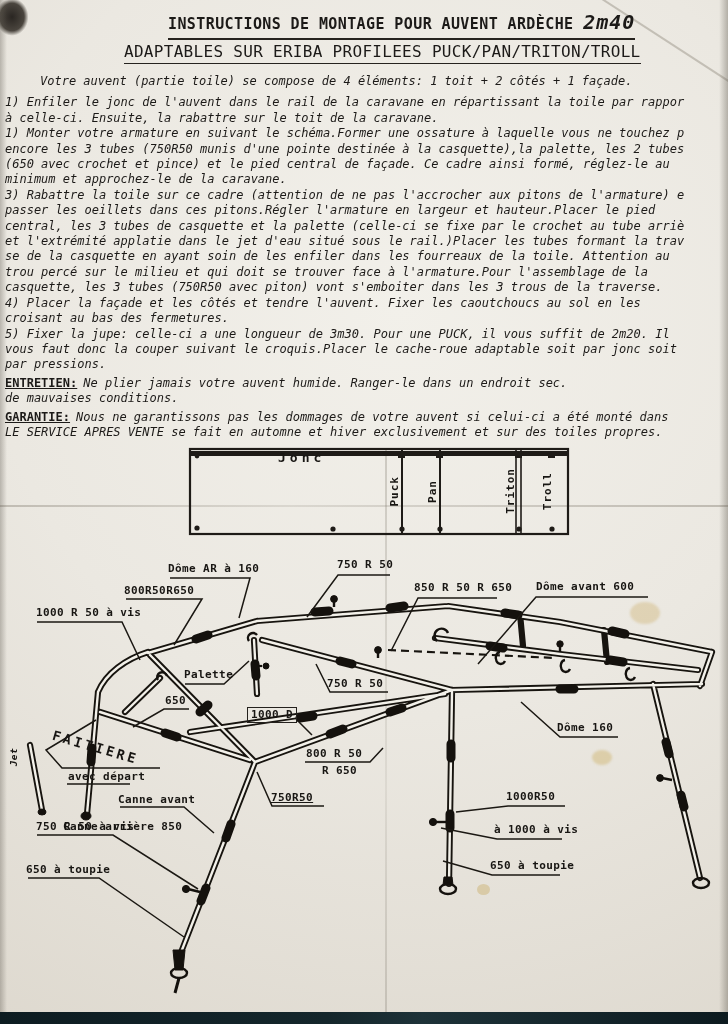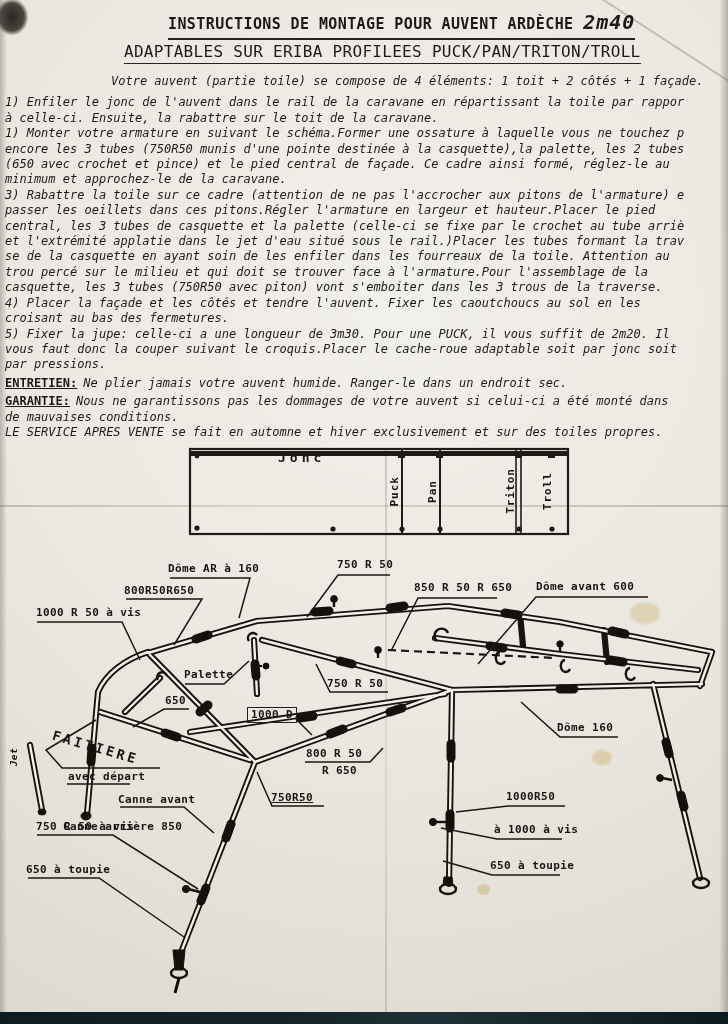--- a/index.html
+++ b/index.html
@@ -12,21 +12,21 @@
   }
   .abs{position:absolute;}
   
   .title-wrap{left:168px;top:10px;border-bottom:2px solid #26231f;padding-bottom:4px;white-space:nowrap;}
   .title-main{font-size:15px;font-weight:bold;letter-spacing:.4px;}
   .title-size{font-size:20px;font-weight:bold;font-style:italic;letter-spacing:1px;}
   .subtitle-wrap{left:124px;top:42px;border-bottom:1.6px solid #26231f;padding-bottom:2px;white-space:nowrap;}
   .subtitle{font-size:16px;font-weight:normal;letter-spacing:.3px;}
   
   .doc-text{left:5px;top:74px;width:720px;font-style:italic;font-size:12px;line-height:15.4px;letter-spacing:0px;white-space:nowrap;}
-  .doc-text .intro{padding-left:106px;margin-bottom:6px;}
+  .doc-text .intro{padding-left:35px;margin-bottom:6px;}
   .doc-line{white-space:nowrap;}
   .sec{margin-top:3px;}
   .sec-label{font-style:normal;font-weight:bold;text-decoration:underline;margin-right:6px;}
   
   .dl{position:absolute;font-size:11px;font-weight:bold;letter-spacing:.4px;white-space:nowrap;color:#181613;}
   .dl-box{border:1.2px solid #24211d;padding:0 3px 1px 3px;}
   .vert{writing-mode:vertical-rl;transform:rotate(180deg);}
   .faitiere{font-size:13.5px;letter-spacing:3px;transform:rotate(16deg);transform-origin:left top;}
   .jonc-label{font-size:13px;letter-spacing:4px;}
   .model-label{font-size:11px;font-weight:bold;letter-spacing:1px;}
@@ -80,24 +80,24 @@
   <div class="doc-line">trou percé sur le milieu et qui doit se trouver face à l'armature.Pour l'assemblage de la</div>
   <div class="doc-line">casquette, les 3 tubes (750R50 avec piton) vont s'emboiter dans les 3 trous de la traverse.</div>
   <div class="doc-line">4) Placer la façade et les côtés et tendre l'auvent. Fixer les caoutchoucs au sol en les</div>
   <div class="doc-line">croisant au bas des fermetures.</div>
   <div class="doc-line">5) Fixer la jupe: celle-ci a une longueur de 3m30. Pour une PUCK, il vous suffit de 2m20. Il</div>
   <div class="doc-line">vous faut donc la couper suivant le croquis.Placer le cache-roue adaptable soit par jonc soit</div>
   <div class="doc-line">par pressions.</div>
   <div class="doc-line sec">
     <span class="sec-label">ENTRETIEN:</span><span>Ne plier jamais votre auvent humide. Ranger-le dans un endroit sec.</span>
   </div>
+  <div class="doc-line">de mauvaises conditions.</div>
   <div class="doc-line sec">
     <span class="sec-label">GARANTIE:</span><span>Nous ne garantissons pas les dommages de votre auvent si celui-ci a été monté dans</span>
   </div>
-  <div class="doc-line">de mauvaises conditions.</div>
   <div class="doc-line">LE SERVICE APRES VENTE se fait en automne et hiver exclusivement et sur des toiles propres.</div>
 </div>
 
 <svg class="abs" style="left:0;top:0;" width="728" height="1024" viewBox="0 0 728 1024">
 
   <g stroke="#1e1b17" fill="none">
     <rect x="190" y="449" width="378" height="85" stroke-width="2.2"></rect>
     <line x1="190" y1="453.5" x2="568" y2="453.5" stroke-width="5"></line>
     <line x1="402" y1="449" x2="402" y2="534" stroke-width="2"></line>
     <line x1="440" y1="449" x2="440" y2="534" stroke-width="2"></line>

